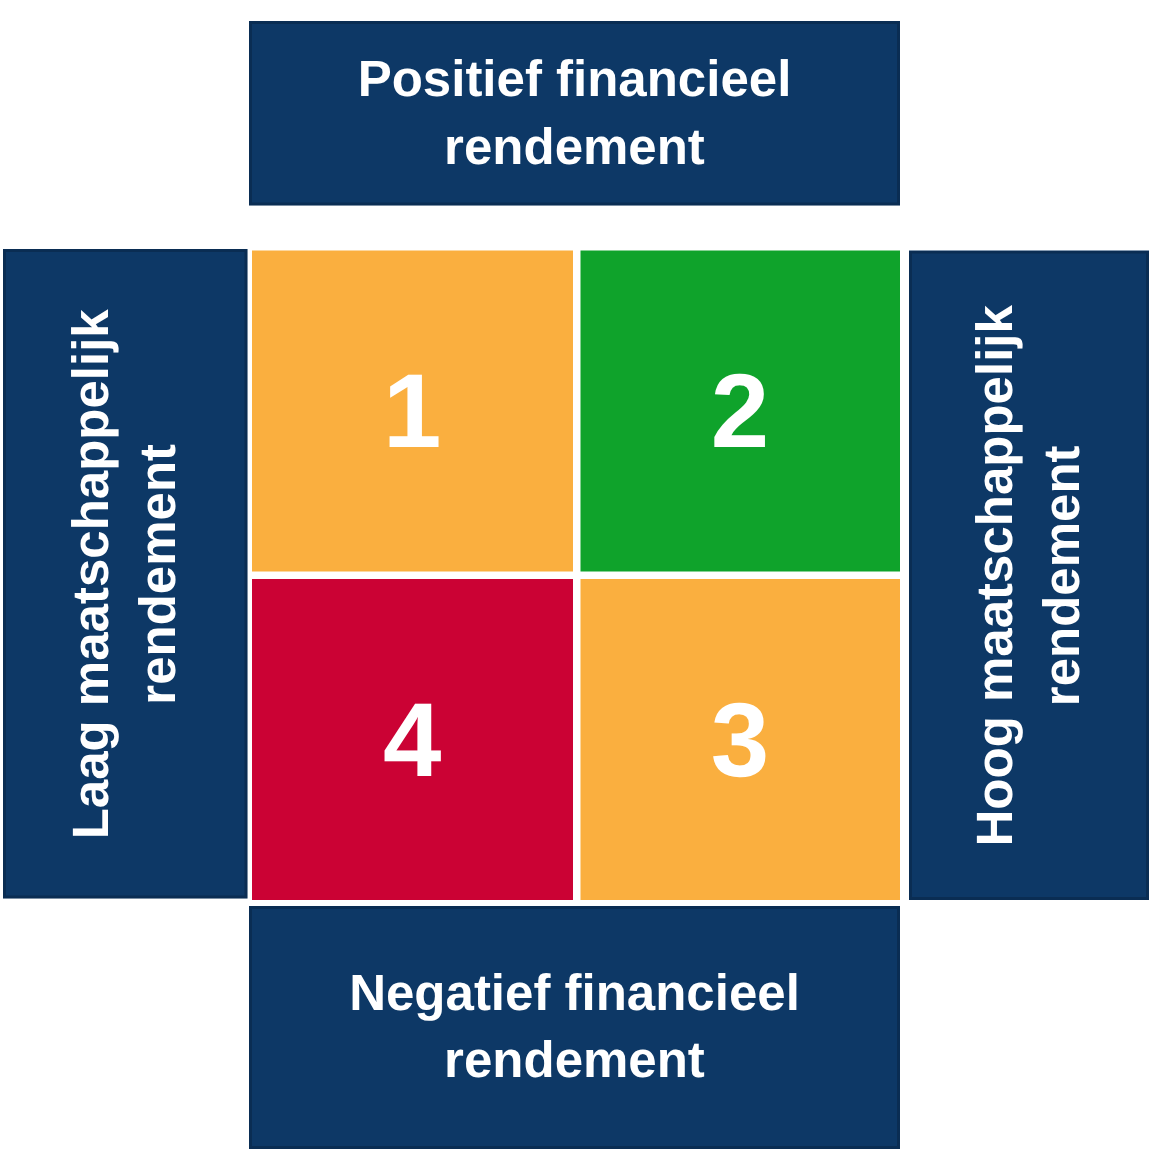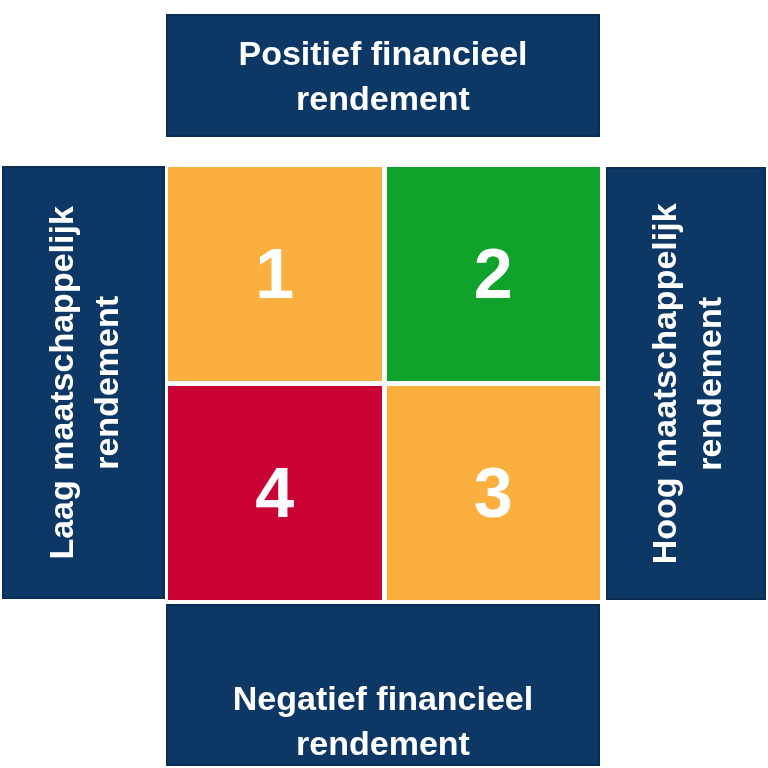--- a/index.html
+++ b/index.html
@@ -76,21 +76,21 @@
     </div>
   </div>
 
   <div class="bar bar-right" style="background-color: rgb(13, 56, 102);">
     <div class="vertical-text">
       <span class="line">Hoog maatschappelijk</span>
       <span class="line">rendement</span>
     </div>
   </div>
 
-  <div class="bar bar-bottom" style="background-color: rgb(13, 56, 102); align-items: flex-end;">
+  <div class="bar bar-bottom" style="background-color: rgb(13, 56, 102);">
     <div>
       <span class="line">Negatief financieel</span>
       <span class="line">rendement</span>
     </div>
   </div>
 
   <div class="grid">
     <div class="quad" style="background-color: rgb(250, 175, 63);">
       <span>1</span>
     </div>

